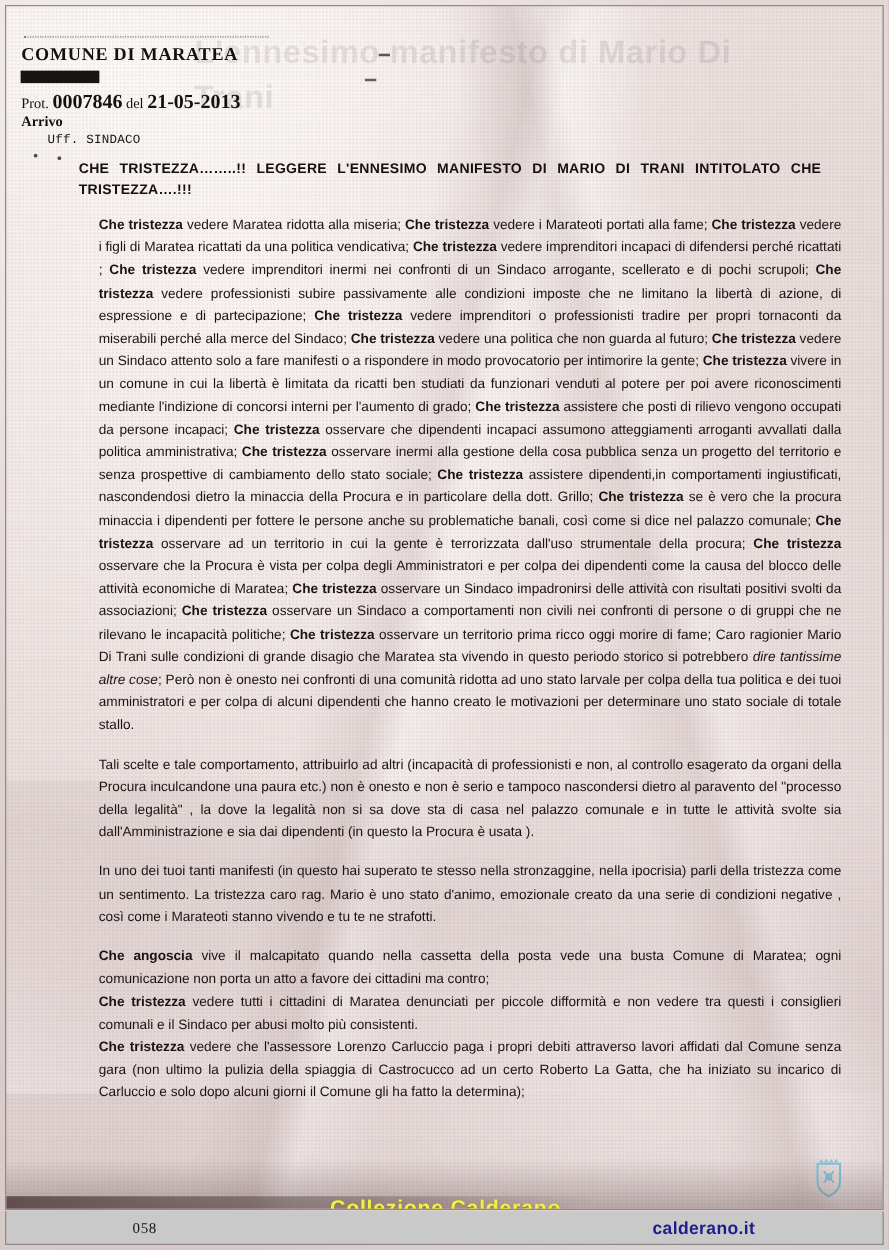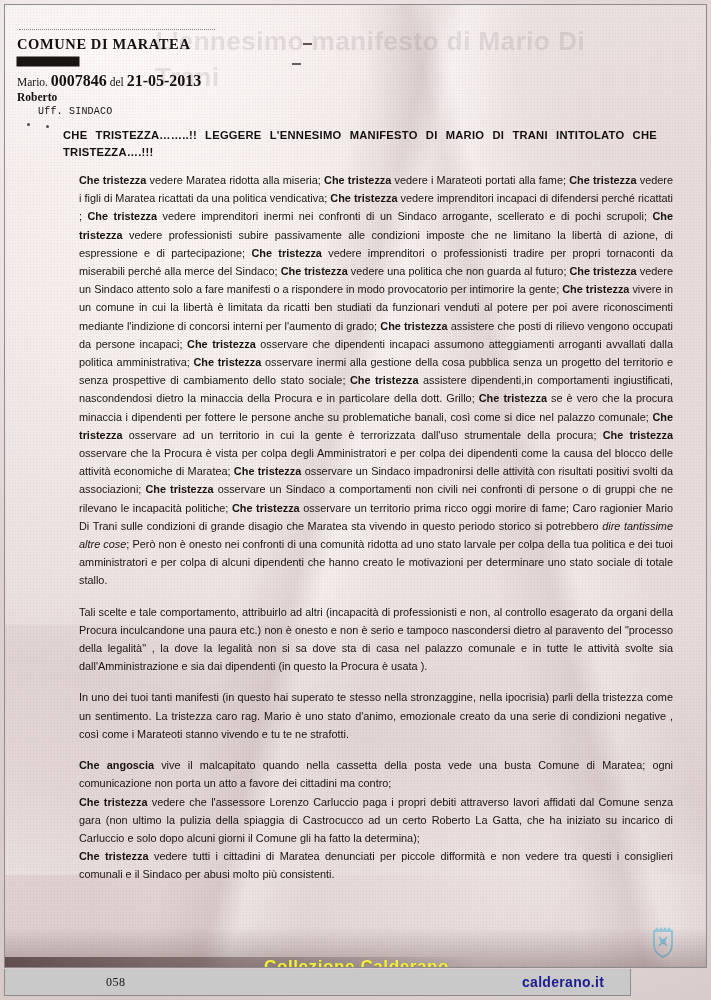--- a/index.html
+++ b/index.html
@@ -122,21 +122,21 @@
     position:absolute;left:0;top:952px;width:703px;text-align:center;
     font-family:"Liberation Sans", sans-serif;font-weight:700;
     font-size:17px;letter-spacing:.6px;
     color:#f2ef4a;
     text-shadow:0 0 1px rgba(160,150,40,.9), 0 1px 1px rgba(120,110,30,.55);
     pointer-events:none;
   }
 
   
   #bar{
-    position:absolute;left:4px;top:969px;width:627px;height:27px;
+    position:absolute;left:4px;top:969px;width:703px;height:27px;
     box-sizing:border-box;
     border:1px solid #8c8a8c;border-top:none;
     background:#c9c9c9;
     display:flex;align-items:center;
   }
   #bar .pageno{
     position:absolute;left:101px;
     font-family:"Liberation Serif", serif;font-size:12px;color:#141414;letter-spacing:.5px;
   }
   #bar .site{
@@ -162,38 +162,38 @@
     <div class="mark" style="left:298px;top:38px;width:9px;height:2px;opacity:.75;"></div>
     <div class="mark" style="left:287px;top:58px;width:9px;height:2px;opacity:.7;"></div>
     <div class="mark" style="left:22px;top:118px;width:3px;height:3px;border-radius:50%;opacity:.8;"></div>
     <div class="mark" style="left:41px;top:120px;width:3px;height:3px;border-radius:50%;opacity:.8;"></div>
 
     <div id="stamp">
       <div class="rule"></div>
       <div class="municipio">COMUNE DI MARATEA</div>
       <div><span class="redacted"></span></div>
       <div class="prot">
-        <span>Mario.</span>
+        <span>Prot.</span>
         <b>0007846</b>
         <span>del</span>
         <b>21-05-2013</b>
       </div>
-      <div class="arrivo">Roberto</div>
+      <div class="arrivo">Arrivo</div>
       <div class="uff">Uff. SINDACO</div>
     </div>
 
     <div id="title">CHE  TRISTEZZA……..!! LEGGERE  L'ENNESIMO  MANIFESTO  DI  MARIO  DI  TRANI  INTITOLATO  CHE TRISTEZZA….!!!</div>
 
     <div id="body">
       <p><b>Che tristezza</b> vedere Maratea ridotta alla miseria; <b>Che tristezza</b> vedere i Marateoti portati alla fame; <b>Che tristezza</b> vedere i figli di Maratea ricattati da una politica vendicativa;  <b>Che tristezza</b> vedere imprenditori incapaci di difendersi perché ricattati ; <b>Che tristezza</b> vedere imprenditori inermi nei confronti di un Sindaco arrogante, scellerato e di pochi scrupoli; <b>Che tristezza</b> vedere professionisti subire passivamente alle condizioni imposte che ne limitano la libertà di azione, di espressione e di partecipazione; <b>Che tristezza</b> vedere imprenditori o professionisti tradire per propri tornaconti da miserabili perché alla merce del Sindaco; <b>Che tristezza</b> vedere una politica che non guarda al futuro; <b>Che tristezza</b> vedere un Sindaco attento solo a fare manifesti o a rispondere in modo provocatorio per intimorire la gente; <b>Che tristezza</b> vivere in un comune in cui la libertà è limitata da ricatti ben studiati da funzionari venduti al potere per poi avere riconoscimenti mediante l'indizione di concorsi interni  per l'aumento di grado; <b>Che tristezza</b> assistere che posti di rilievo vengono occupati da persone incapaci; <b>Che tristezza</b> osservare che dipendenti incapaci assumono atteggiamenti arroganti avvallati dalla politica amministrativa; <b>Che tristezza</b> osservare inermi alla gestione della cosa pubblica senza un progetto del territorio e senza prospettive di cambiamento dello stato sociale; <b>Che tristezza</b> assistere dipendenti,in comportamenti ingiustificati, nascondendosi dietro la minaccia della Procura e in particolare della dott. Grillo; <b>Che tristezza</b> se è vero che la procura minaccia i dipendenti per fottere le persone anche su problematiche banali, così come si dice nel palazzo comunale; <b>Che tristezza</b> osservare ad un territorio in cui la gente è terrorizzata dall'uso strumentale della procura; <b>Che tristezza</b> osservare che la Procura è vista per colpa degli Amministratori e per colpa dei dipendenti come la causa del blocco delle attività economiche di Maratea; <b>Che tristezza</b> osservare un Sindaco impadronirsi delle attività con risultati positivi svolti da associazioni; <b>Che tristezza</b> osservare un Sindaco a comportamenti non civili nei confronti di persone o di gruppi che ne rilevano le incapacità politiche; <b>Che tristezza</b> osservare un territorio prima ricco oggi morire di fame; Caro ragionier Mario Di Trani sulle condizioni di grande disagio che Maratea sta vivendo in questo periodo storico si potrebbero <i>dire tantissime altre cose</i>;  Però non è onesto nei confronti di una comunità ridotta ad uno stato larvale per colpa della tua politica e dei tuoi amministratori e per colpa di alcuni dipendenti che hanno creato le motivazioni  per determinare uno stato sociale di totale stallo.</p>
       <p class="gap">Tali scelte e tale comportamento, attribuirlo ad altri (incapacità di professionisti e non, al controllo esagerato da organi della Procura inculcandone una paura etc.) non è onesto e non è serio e tampoco nascondersi dietro al paravento del "processo della legalità" , la dove la legalità non si sa dove sta di casa nel palazzo comunale e in tutte le attività svolte sia dall'Amministrazione e sia dai dipendenti (in questo la Procura è  usata ).</p>
       <p class="gap">In uno dei tuoi tanti manifesti (in questo hai superato te stesso nella stronzaggine, nella ipocrisia) parli della tristezza come un sentimento. La tristezza caro rag. Mario è uno stato d'animo, emozionale  creato da una serie di condizioni negative , così come i Marateoti stanno vivendo e tu te ne strafotti.</p>
       <p class="gap"><b>Che angoscia</b> vive il malcapitato quando nella cassetta della posta vede una busta Comune di Maratea; ogni comunicazione non porta  un atto a favore dei cittadini ma contro;</p>
+      <p><b>Che tristezza</b> vedere tutti i cittadini di Maratea denunciati per piccole difformità e non vedere tra questi i consiglieri comunali e il Sindaco per abusi molto più consistenti.</p>
       <p><b>Che tristezza</b> vedere che l'assessore Lorenzo Carluccio paga i propri debiti attraverso lavori affidati dal Comune senza gara (non ultimo la pulizia della spiaggia di Castrocucco ad un certo Roberto La Gatta, che ha iniziato su incarico di Carluccio e solo dopo alcuni giorni il Comune gli ha fatto la determina);</p>
-      <p><b>Che tristezza</b> vedere tutti i cittadini di Maratea denunciati per piccole difformità e non vedere tra questi i consiglieri comunali e il Sindaco per abusi molto più consistenti.</p>
     </div>
 
     <div id="arms">
       <svg width="26" height="34" viewBox="0 0 26 34">
         <path d="M4 6 h18 v14 q0 8 -9 12 q-9 -4 -9 -12 z" fill="none" stroke="#7fc2dd" stroke-width="1.6"></path>
         <path d="M5 5 l2 -3 l2 3 l2 -3 l2 3 l2 -3 l2 3 l2 -3 l2 3 z" fill="#7fc2dd" opacity=".85"></path>
         <path d="M9 12 l8 9 M17 12 l-8 9" stroke="#7fc2dd" stroke-width="1.5" fill="none"></path>
         <circle cx="13" cy="16.5" r="2.2" fill="none" stroke="#7fc2dd" stroke-width="1.3"></circle>
       </svg>
     </div>

